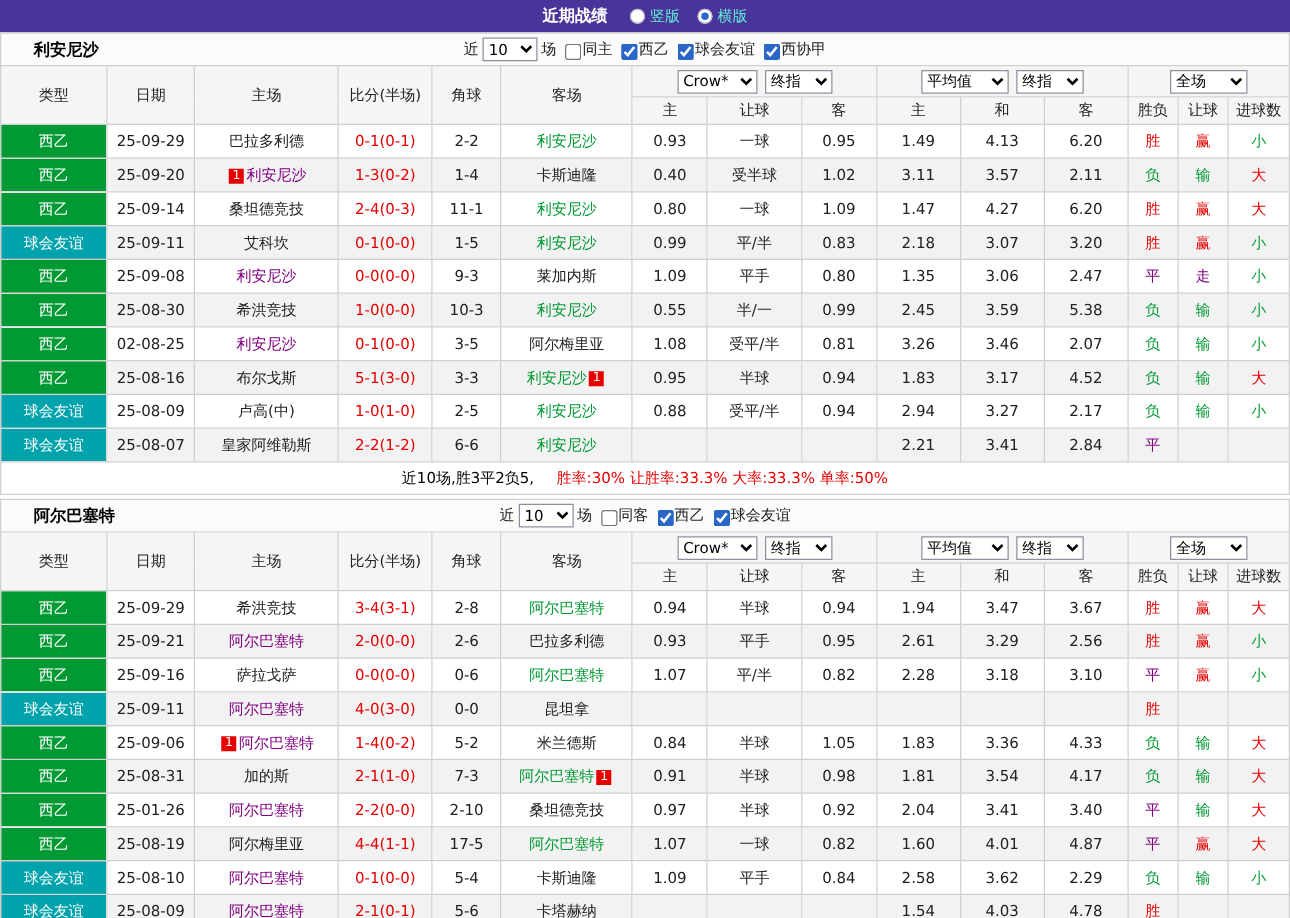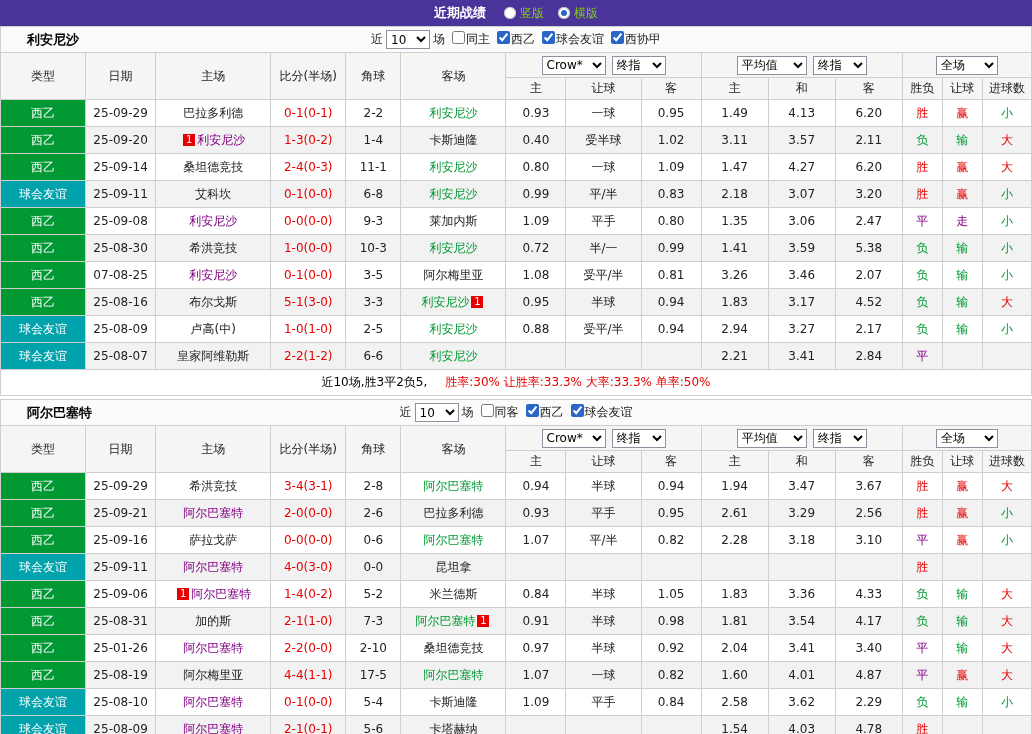--- a/index.html
+++ b/index.html
@@ -5,28 +5,28 @@
   :root{
     --topbar_bg:#4a349a; --radio_blue:#2a66c8; --league_green:#009933; --friendly_teal:#00a2ac;
     --text_red:#e60000; --text_green:#009933; --text_purple:#800080;
     --border:#cfcfcf; --header_bg:#f5f5f5; --row_alt:#f2f2f2;
   }
   html,body{margin:0;padding:0}
   body{width:1032px;font-family:"DejaVu Sans","Liberation Sans",sans-serif;font-size:12px;color:#222;background:#fff}
   .topbar{height:26px;background:var(--topbar_bg);display:flex;align-items:center;justify-content:center;gap:18px}
   .topbar .title{color:#fff;font-weight:bold;font-size:13px}
   .radio-group{display:flex;align-items:center;gap:14px}
-  .radio-item{display:flex;align-items:center;gap:4px;color:#84cc16;cursor:pointer}
+  .radio-item{display:flex;align-items:center;gap:4px;color:#5eead4;cursor:pointer}
   .radio{width:12px;height:12px;border-radius:50%;background:#fff;display:inline-block;position:relative;box-shadow:inset 0 0 0 1px #b9b9c9}
   .radio.sel::after{content:"";position:absolute;left:3px;top:3px;width:6px;height:6px;border-radius:50%;background:var(--radio_blue)}
   .section + .section{margin-top:3px}
   .section-head{position:relative;height:25px;background:#fbfbfb;border:1px solid var(--border);border-bottom:none;display:flex;align-items:center;justify-content:center}
   .team-name{position:absolute;left:26px;font-weight:bold;font-size:13px;color:#000}
   .filters{display:flex;align-items:center;gap:3px}
-  .chk{display:flex;align-items:flex-start;cursor:pointer}
+  .chk{display:flex;align-items:flex-end;cursor:pointer}
   .chk input{width:13px;height:13px;accent-color:var(--radio_blue);margin:0 1px 0 4px}
   select{height:19px;font-size:12px;font-family:inherit;border:1px solid #8f8f9d;background:#fff;color:#000}
   table{border-collapse:collapse;table-layout:fixed;width:1032px}
   th,td{border:1px solid var(--border);text-align:center;height:26px;padding:0;overflow:hidden;white-space:nowrap;font-weight:normal}
   thead th{background:var(--header_bg)}
   thead tr:first-child th{height:24px}
   th.subh{height:21px}
   tr.alt td{background:var(--row_alt)}
   td.type{color:#fff}
   td.type.g{background:var(--league_green)}
@@ -188,21 +188,21 @@
             <td>6.20</td>
             <td class="cr">胜</td>
             <td class="cr">赢</td>
             <td class="cr">大</td>
           </tr>
           <tr class="alt">
             <td class="type t">球会友谊</td>
             <td>25-09-11</td>
             <td><span class="">艾科坎</span></td>
             <td class="cr">0-1(0-0)</td>
-            <td>6-8</td>
+            <td>1-5</td>
             <td><span class="fa">利安尼沙</span></td>
             <td>0.99</td>
             <td>平/半</td>
             <td>0.83</td>
             <td>2.18</td>
             <td>3.07</td>
             <td>3.20</td>
             <td class="cr">胜</td>
             <td class="cr">赢</td>
             <td class="cg">小</td>
@@ -224,33 +224,33 @@
             <td class="cp">走</td>
             <td class="cg">小</td>
           </tr>
           <tr class="alt">
             <td class="type g">西乙</td>
             <td>25-08-30</td>
             <td><span class="">希洪竞技</span></td>
             <td class="cr">1-0(0-0)</td>
             <td>10-3</td>
             <td><span class="fa">利安尼沙</span></td>
-            <td>0.72</td>
+            <td>0.55</td>
             <td>半/一</td>
             <td>0.99</td>
-            <td>1.41</td>
+            <td>2.45</td>
             <td>3.59</td>
             <td>5.38</td>
             <td class="cg">负</td>
             <td class="cg">输</td>
             <td class="cg">小</td>
           </tr>
           <tr class="">
             <td class="type g">西乙</td>
-            <td>07-08-25</td>
+            <td>02-08-25</td>
             <td><span class="fh">利安尼沙</span></td>
             <td class="cr">0-1(0-0)</td>
             <td>3-5</td>
             <td><span class="">阿尔梅里亚</span></td>
             <td>1.08</td>
             <td>受平/半</td>
             <td>0.81</td>
             <td>3.26</td>
             <td>3.46</td>
             <td>2.07</td>

